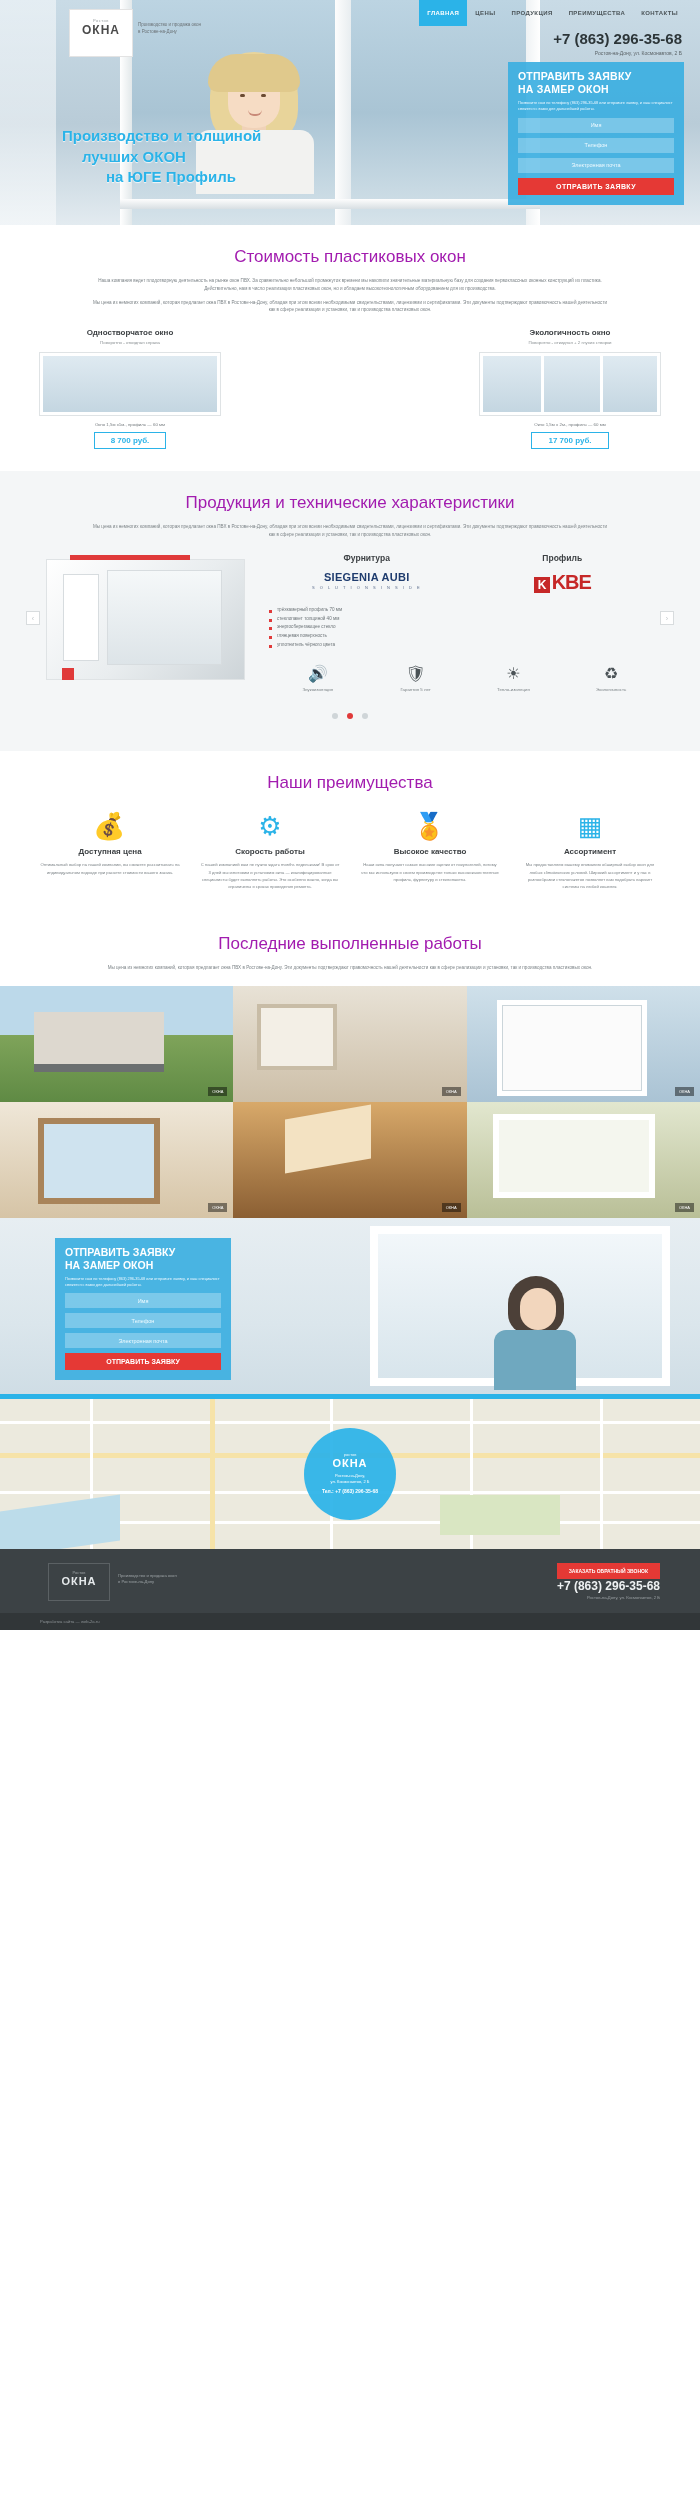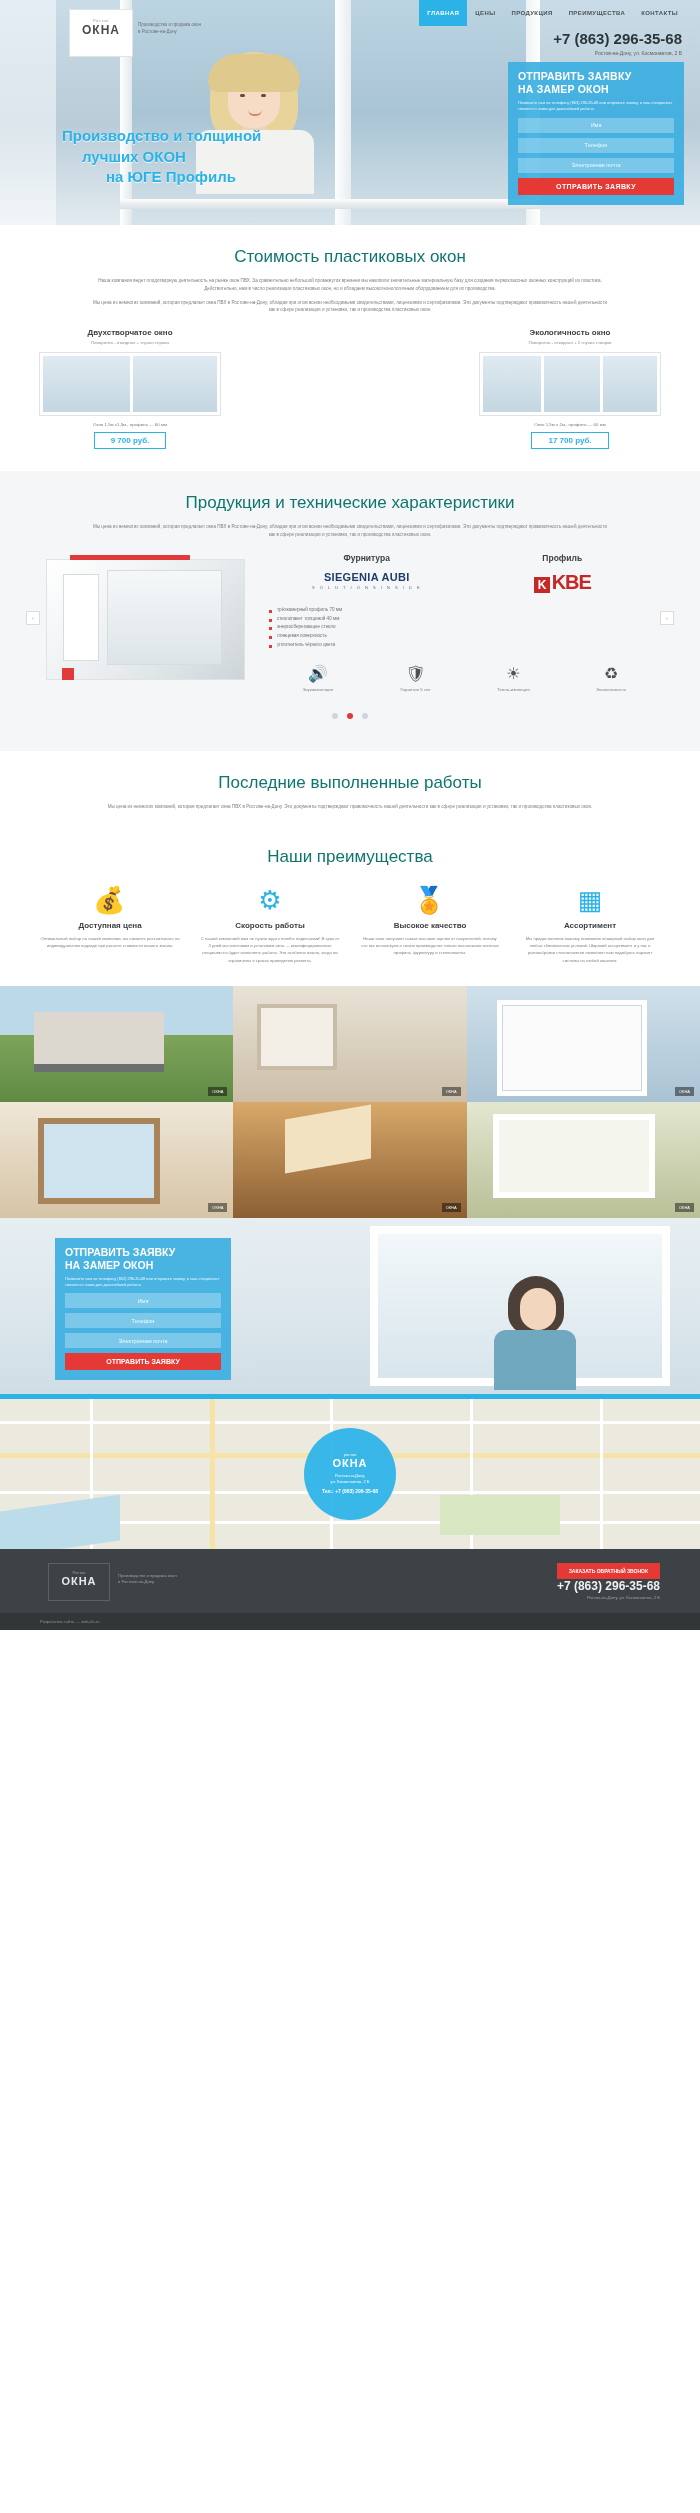--- a/index.html
+++ b/index.html
@@ -109,21 +109,21 @@
   }
   .hero-claim {
     position:absolute; left:62px; bottom:38px; font-size:15px; font-weight:bold;
     color:#2bb3e8; line-height:1.35; text-shadow:0 1px 1px rgba(255,255,255,.8);
   }
   .hero-claim .l2 { padding-left:20px; }
   .hero-claim .l3 { padding-left:44px; }
 
   
   .section { padding:22px 40px; }
-  .sec-title { text-align:center; font-size:17px; color:#0f766e; font-weight:normal; margin-bottom:10px;}
+  .sec-title { text-align:center; font-size:17px; color:#a21caf; font-weight:normal; margin-bottom:10px;}
   .sec-sub { text-align:center; font-size:4.6px; color:#7d8488; line-height:1.7; max-width:520px; margin:0 auto 6px;}
 
   
   .price-row { display:flex; justify-content:space-between; margin-top:14px;}
   .price-card { width:180px; text-align:center; }
   .price-card h4 { font-size:8px; color:#3d4144; font-weight:bold; margin-bottom:3px;}
   .price-card .mode { font-size:4.4px; color:#8b9194; margin-bottom:8px;}
   .win-img { height:62px; background:linear-gradient(180deg,#dfeaf1,#c4d6e1); border:3px solid #fff; box-shadow:0 0 0 1px #dfe3e5; position:relative;}
   .win-img.two:after, .win-img.three:after { content:""; position:absolute; top:0; bottom:0; width:3px; background:#fff;}
   .win-img.two:after { left:50%; }
@@ -298,25 +298,25 @@
     </div>
   </section>
 
   <section class="section">
     <h2 class="sec-title">Стоимость пластиковых окон</h2>
     <p class="sec-sub">Наша компания ведет плодотворную деятельность на рынке окон ПВХ. За сравнительно небольшой промежуток времени мы накопили значительные материальную базу для создания первоклассных оконных конструкций из пластика. Действительно, нам в число реализации пластиковых окон, но и обладаем высокотехнологичным оборудованием для их производства.</p>
     <p class="sec-sub">Мы цена из немногих компаний, которая предлагает окна ПВХ в Ростове-на-Дону, обладая при этом всеми необходимыми свидетельствами, лицензиями и сертификатами. Эти документы подтверждают правомочность нашей деятельности как в сфере реализации и установки, так и производства пластиковых окон.</p>
 
     <div class="price-row">
       <div class="price-card">
-        <h4>Двухстворчатое окно</h4>
-        <div class="mode">Поворотно - откидная + глухая справа</div>
-        <div class="win-img two"></div>
-        <div class="price-spec">Окно 1,5м х1,5м., профиль — 60 мм</div>
-        <div class="price-val">9 700 руб.</div>
+        <h4>Одностворчатое окно</h4>
+        <div class="mode">Поворотно - откидная справа</div>
+        <div class="win-img one"></div>
+        <div class="price-spec">Окно 1,5м х1м., профиль — 60 мм</div>
+        <div class="price-val">8 700 руб.</div>
       </div>
       <div class="price-card">
         <h4>Экологичность окно</h4>
         <div class="mode">Поворотно - откидная + 2 глухих створки</div>
         <div class="win-img three"></div>
         <div class="price-spec">Окно 1,5м х 2м., профиль — 60 мм</div>
         <div class="price-val">17 700 руб.</div>
       </div>
     </div>
   </section>
@@ -374,25 +374,20 @@
       </div>
     </div>
 
     <div class="dots">
       <span class="dot"></span>
       <span class="dot active"></span>
       <span class="dot"></span>
     </div>
   </section>
 
-  <section class="section" style="padding-bottom:8px">
-    <h2 class="sec-title">Последние выполненные работы</h2>
-    <p class="sec-sub">Мы цена из немногих компаний, которая предлагает окна ПВХ в Ростове-на-Дону. Эти документы подтверждают правомочность нашей деятельности как в сфере реализации и установки, так и производства пластиковых окон.</p>
-  </section>
-
   <section class="section">
     <h2 class="sec-title">Наши преимущества</h2>
     <div class="adv-row">
       <div class="adv">
         <div class="ic">💰</div>
         <h4>Доступная цена</h4>
         <p>Оптимальный выбор на нашей компании, вы сможете рассчитывать на индивидуальном подходе при расчете стоимости вашего заказа.</p>
       </div>
       <div class="adv">
         <div class="ic">⚙</div>
@@ -403,20 +398,25 @@
         <div class="ic">🏅</div>
         <h4>Высокое качество</h4>
         <p>Наши окна получают самые высокие оценки от покупателей, потому что мы используем в своем производстве только высококачественные профиль, фурнитуру и стеклопакеты.</p>
       </div>
       <div class="adv">
         <div class="ic">▦</div>
         <h4>Ассортимент</h4>
         <p>Мы предоставляем вашему вниманию обширный выбор окон для любых climatических условий. Широкий ассортимент и у нас в разнообразии стеклопакетов позволяет вам подобрать вариант системы на любой кошелек.</p>
       </div>
     </div>
+  </section>
+
+  <section class="section" style="padding-bottom:8px">
+    <h2 class="sec-title">Последние выполненные работы</h2>
+    <p class="sec-sub">Мы цена из немногих компаний, которая предлагает окна ПВХ в Ростове-на-Дону. Эти документы подтверждают правомочность нашей деятельности как в сфере реализации и установки, так и производства пластиковых окон.</p>
   </section>
   <div class="works">
     <div class="work w1">
         <span class="wm">ОКНА</span>
       </div>
     <div class="work w2">
         <span class="wm">ОКНА</span>
       </div>
     <div class="work w3">
         <span class="wm">ОКНА</span>

